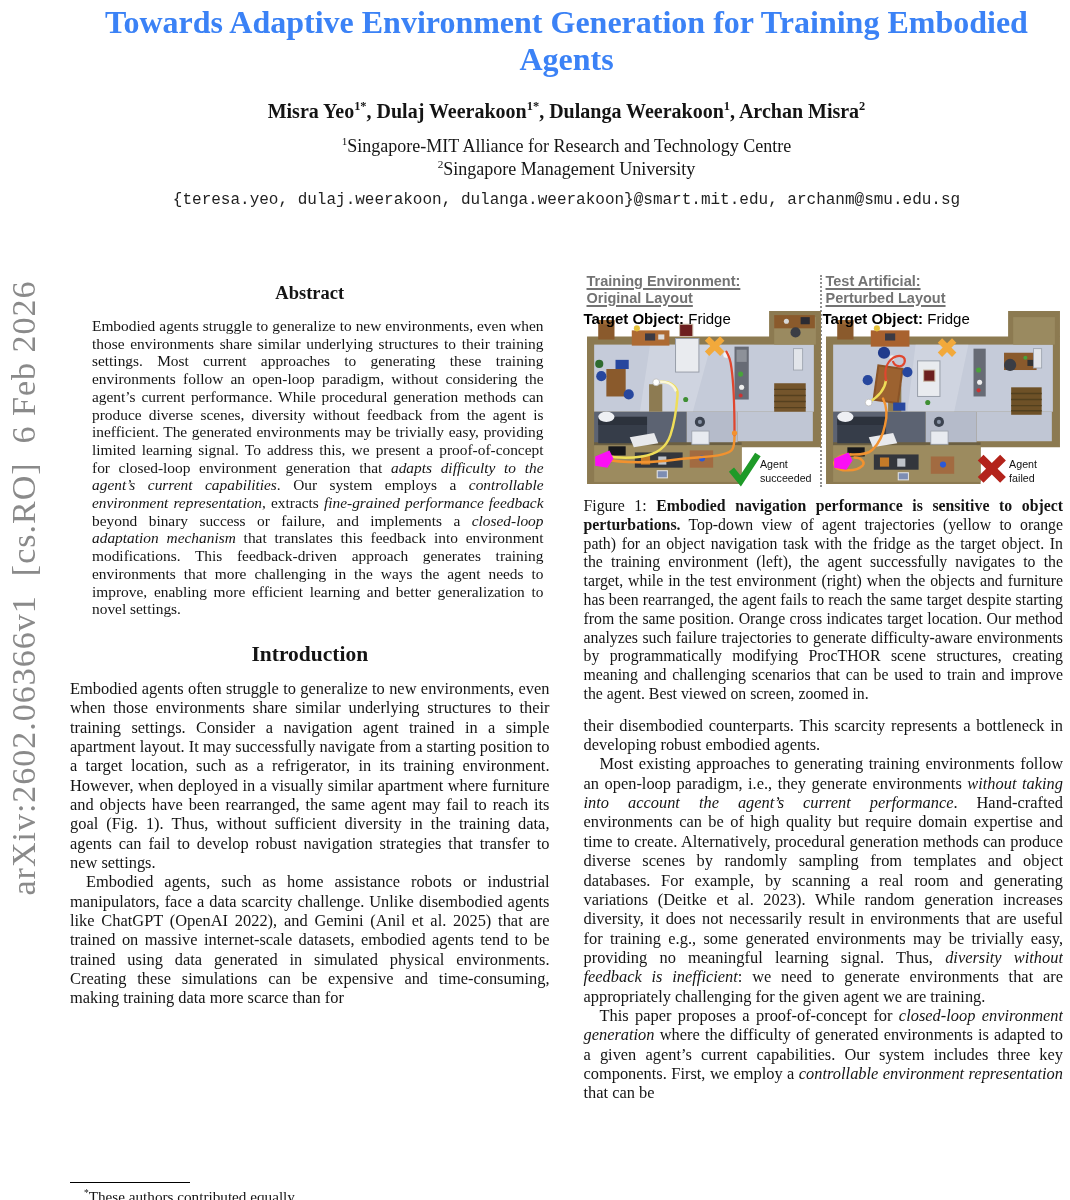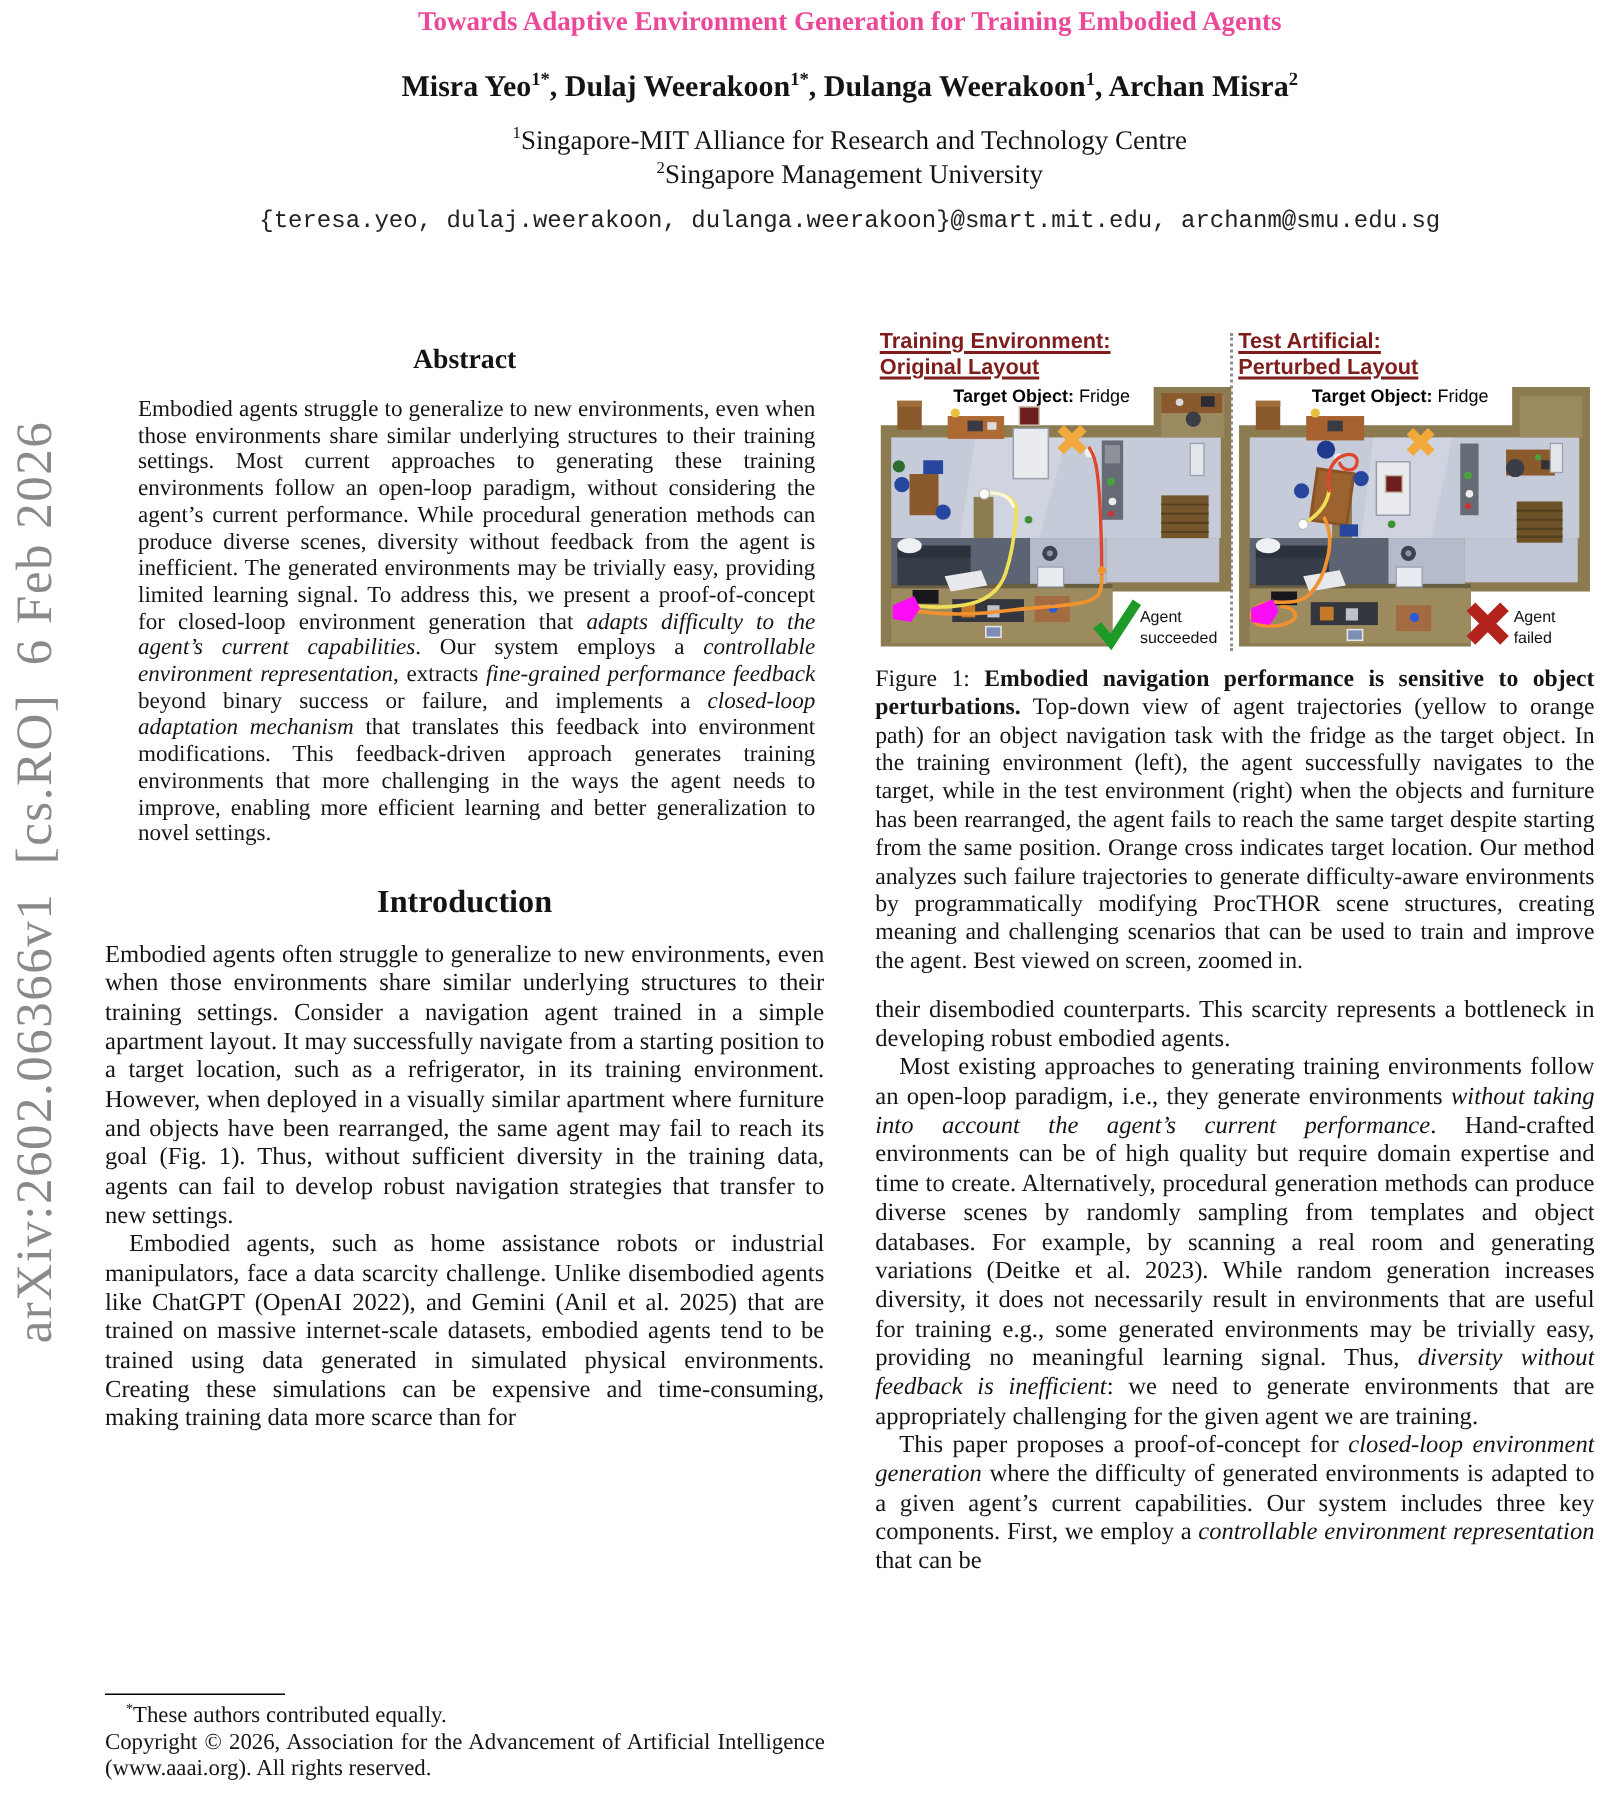--- a/index.html
+++ b/index.html
@@ -7,21 +7,21 @@
   body { font-family: "Liberation Serif", serif; color: #141414; position: relative; }
 
   .arxiv-watermark {
     position: absolute; left: 24px; top: 588px;
     transform: translate(-50%, -50%) rotate(-90deg);
     white-space: pre; font-family: "Liberation Serif", serif;
     font-size: 34px; color: #8a8a8a; letter-spacing: 1px;
   }
 
   .header { margin: 4px 0 0 70px; width: 993px; text-align: center; }
-  .paper-title { font-size: 18px; font-weight: bold; color: #ec4899; }
+  .paper-title { font-size: 32px; font-weight: bold; color: #3b82f6; }
   .authors { margin-top: 22px; font-size: 20px; font-weight: bold; }
   .sup { font-size: 62%; vertical-align: super; line-height: 0; }
   .affiliations { margin-top: 12px; font-size: 18px; line-height: 23px; }
   .emails { margin-top: 10px; font-family: Liberation Mono, monospace; font-size: 16px; color: #222; }
 
   .columns { margin-left: 70px; width: 993px; height: 1036px; display: flex; gap: 34px; overflow: hidden; }
   .col { width: 480px; }
   .col-left { padding-top: 74px; position: relative; height: 100%; }
   .col-right { padding-top: 64px; }
 
@@ -32,24 +32,24 @@
   .indent { text-indent: 16px; }
 
   .footnote { position: absolute; bottom: 4px; left: 0; width: 480px; font-size: 15.2px; line-height: 17.6px; text-align: justify; }
   .footnote-rule { width: 120px; border-top: 1.4px solid #000; margin-bottom: 5px; }
   .footnote .fn1 { text-indent: 14px; }
 
   .figure { position: relative; }
   .figure-row { display: flex; align-items: stretch; }
   .fig-panel { width: 234px; position: relative; padding-left: 3px; }
   .fig-divider { width: 0; border-left: 2.5px dotted #8f8f8f; margin: 2px 1px 0 2px; }
-  .panel-title { font-family: "Liberation Sans", sans-serif; font-weight: bold; font-size: 14.5px; line-height: 17px; color: #7f1d1d; }
+  .panel-title { font-family: "Liberation Sans", sans-serif; font-weight: bold; font-size: 14.5px; line-height: 17px; color: #737373; }
   .panel-title span { text-decoration: underline; text-decoration-thickness: 2px; text-underline-offset: 2px; }
-  .panel-target { position: absolute; top: 37px; left: 0; right: 12px; text-align: center; z-index: 2;
-    font-family: "Liberation Sans", sans-serif; font-size: 12px; color: #000; }
+  .panel-target { position: absolute; top: 37px; left: 0; right: 12px; text-align: left; z-index: 2;
+    font-family: "Liberation Sans", sans-serif; font-size: 15px; color: #000; }
   .panel-target b { font-weight: bold; }
   .fig-panel svg { display: block; margin-top: 2px; }
 
   .figure-caption { margin-top: 10px; font-size: 15.8px; line-height: 18.8px; text-align: justify; hyphens: auto; }
   .rc-body { margin-top: 12px; }
 
   svg text { font-family: "Liberation Sans", sans-serif; }
 </style>
 </head>
 <body>

